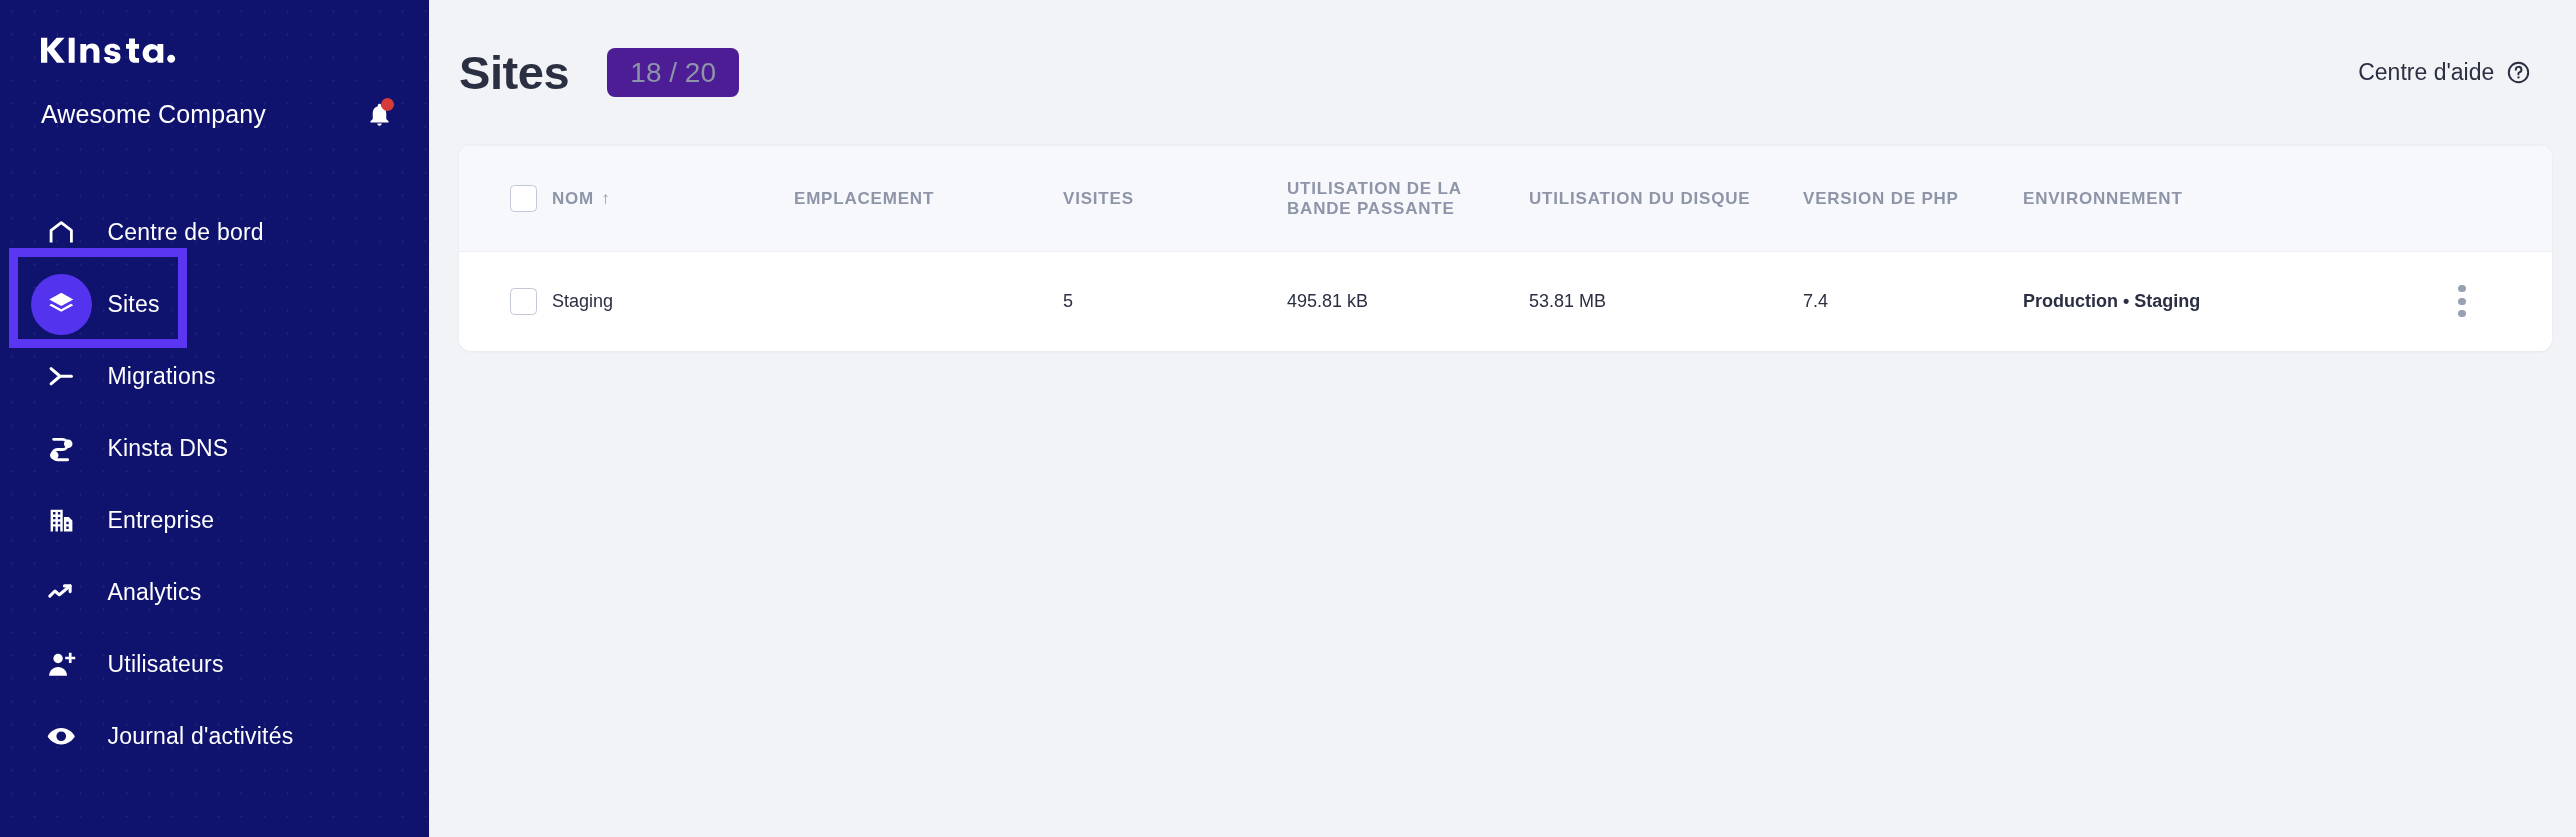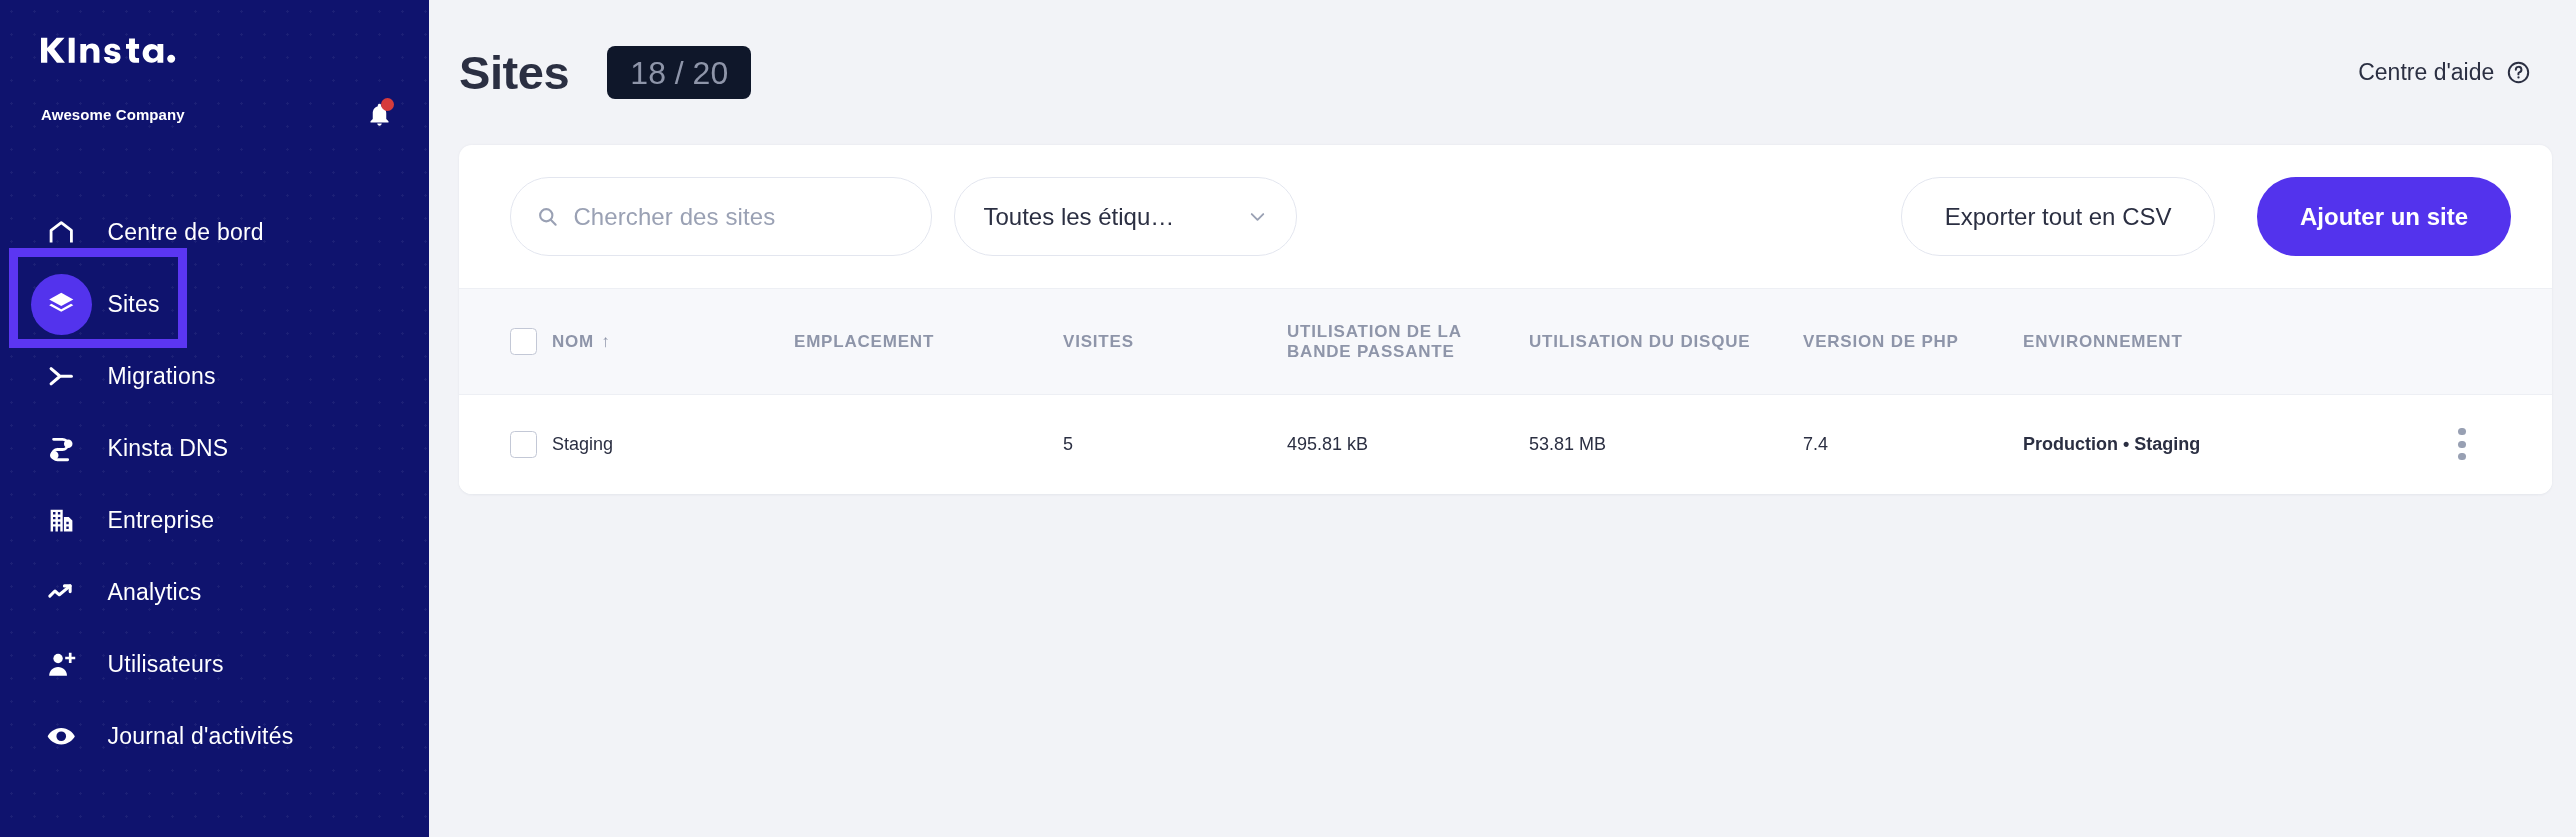--- a/index.html
+++ b/index.html
@@ -24,21 +24,21 @@
   .brand {
     position: absolute; left: 41px; top: 32px;
     height: 36px; display: flex; align-items: center;
   }
   .brand svg { display: block; }
   .company-row {
     position: absolute; left: 41px; top: 96px; right: 32px;
     display: flex; align-items: center; justify-content: space-between;
   }
   .company-name {
-    font-size: 15px; font-weight: 700; color: #ffffff;
+    font-size: 25px; font-weight: 400; color: #ffffff;
     letter-spacing: 0.1px; white-space: nowrap;
   }
   .bell-wrap { position: relative; width: 36px; height: 36px; display:flex; align-items:center; justify-content:center; }
   .bell-dot {
     position: absolute; top: 1.8px; right: 2.7px;
     width: 13.5px; height: 13.5px; border-radius: 50%; background: #d63b3b;
   }
 
   .nav { position: absolute; left: 0; top: 196px; width: 100%; }
   .nav-item {
@@ -77,24 +77,24 @@
   .page-header {
     display: flex; align-items: center;
     padding: 0 45px 0 30px; height: 145px;
   }
   .page-title {
     font-size: 47px; font-weight: 700; color: #2b2f42;
     letter-spacing: -0.4px;
   }
   .count-badge {
     margin-left: 38px;
-    background: #0f172a;
+    background: #4c1d95;
     border-radius: 8px;
     padding: 10.8px 23px;
-    font-size: 32px; color: #8e95a9; font-weight: 400;
+    font-size: 28px; color: #8e95a9; font-weight: 400;
     line-height: 1;
   }
   .header-spacer { flex: 1 1 auto; }
   .help-center {
     display: flex; align-items: center; gap: 11.7px;
     font-size: 23px; color: #2b2f42; cursor: pointer;
     white-space: nowrap;
   }
 
   .card {
@@ -310,42 +310,20 @@
         <svg width="25" height="25" viewBox="0 0 24 24" fill="none" stroke="#2b2f42" stroke-width="1.9">
           <circle cx="12" cy="12" r="9.3"></circle>
           <path d="M9.4 9.3a2.7 2.7 0 1 1 3.4 2.6c-.6.2-.9.7-.9 1.3v.6" stroke-linecap="round"></path>
           <circle cx="12" cy="16.7" r="1.1" fill="#2b2f42" stroke="none"></circle>
         </svg>
       </span>
     </div>
 
     <section class="card">
 
-      <div class="toolbar">
-
-        <div class="search-box">
-          <svg width="23" height="23" viewBox="0 0 24 24" fill="none" stroke="#9aa1b4" stroke-width="2.2">
-            <circle cx="10.7" cy="10.7" r="6.4"></circle>
-              <path d="M15.4 15.4 20.5 20.5" stroke-linecap="round"></path>
-          </svg>
-          <span class="ph">Chercher des sites</span>
-        </div>
-
-        <div class="tag-select">
-          <span class="val">Toutes les étiqu…</span>
-          <svg width="23" height="23" viewBox="0 0 24 24" fill="none" stroke="#9aa1b4" stroke-width="2" stroke-linecap="round" stroke-linejoin="round">
-            <path d="M6 9.5 12 15.5 18 9.5"></path>
-          </svg>
-        </div>
-
-        <span class="toolbar-spacer"></span>
-
-        <button class="btn-secondary">Exporter tout en CSV</button>
-        <button class="btn-primary">Ajouter un site</button>
-      </div>
 
       <table class="sites">
         <thead>
           <tr>
             <th class="col-check">
               <span class="chk"></span>
             </th>
             <th class="col-nom">
               <span>NOM</span><span class="sort-arrow">↑</span>
             </th>

